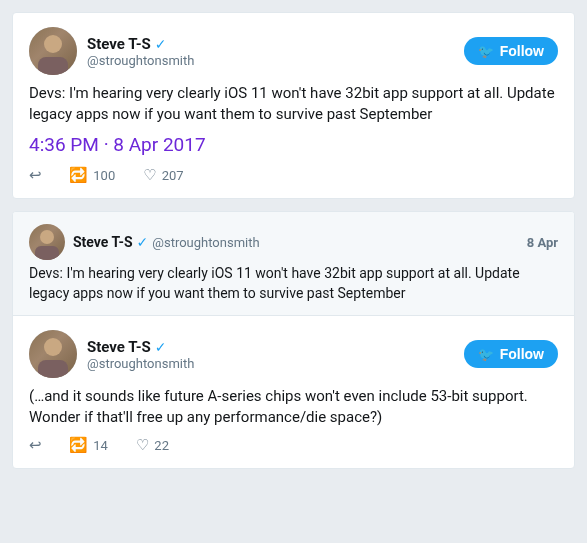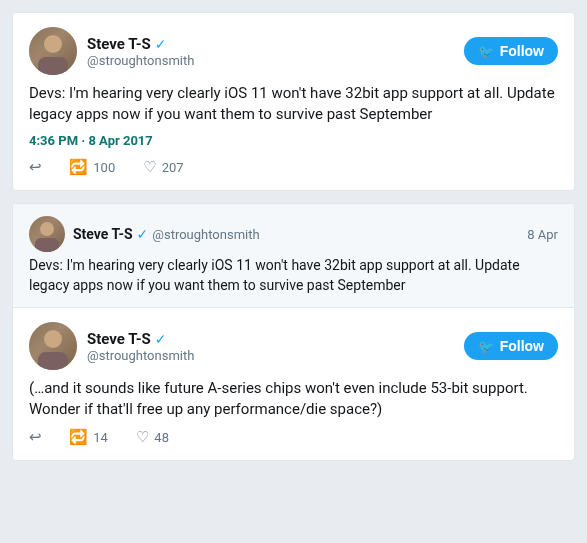--- a/index.html
+++ b/index.html
@@ -123,24 +123,23 @@
     }
 
     .tweet-text {
       font-size: 15px;
       color: #14171a;
       line-height: 1.4;
       margin-bottom: 8px;
     }
 
     .tweet-time {
-      font-size: 13px;
-      color: #0f766e;
+      font-size: 19px;
+      color: #6d28d9;
       margin-bottom: 10px;
-      font-weight: bold;
     }
 
     .tweet-actions {
       display: flex;
       align-items: center;
       gap: 28px;
     }
 
     .action-item {
       display: flex;
@@ -227,20 +226,21 @@
 
     .quoted-handle {
       font-size: 13px;
       color: #657786;
     }
 
     .quoted-date {
       font-size: 13px;
       color: #657786;
       margin-left: auto;
+      font-weight: bold;
     }
 
     .quoted-text {
       font-size: 14px;
       color: #14171a;
       line-height: 1.4;
       margin-top: 4px;
     }
 
     .thread-main-tweet {
@@ -333,17 +333,17 @@
     <div class="tweet-actions">
       <div class="action-item">
         <span class="action-icon">↩</span>
       </div>
       <div class="action-item">
         <span class="action-icon">🔁</span>
         <span>14</span>
       </div>
       <div class="action-item">
         <span class="action-icon">♡</span>
-        <span>48</span>
+        <span>22</span>
       </div>
     </div>
   </div>
 </div>
 
 </body></html>

